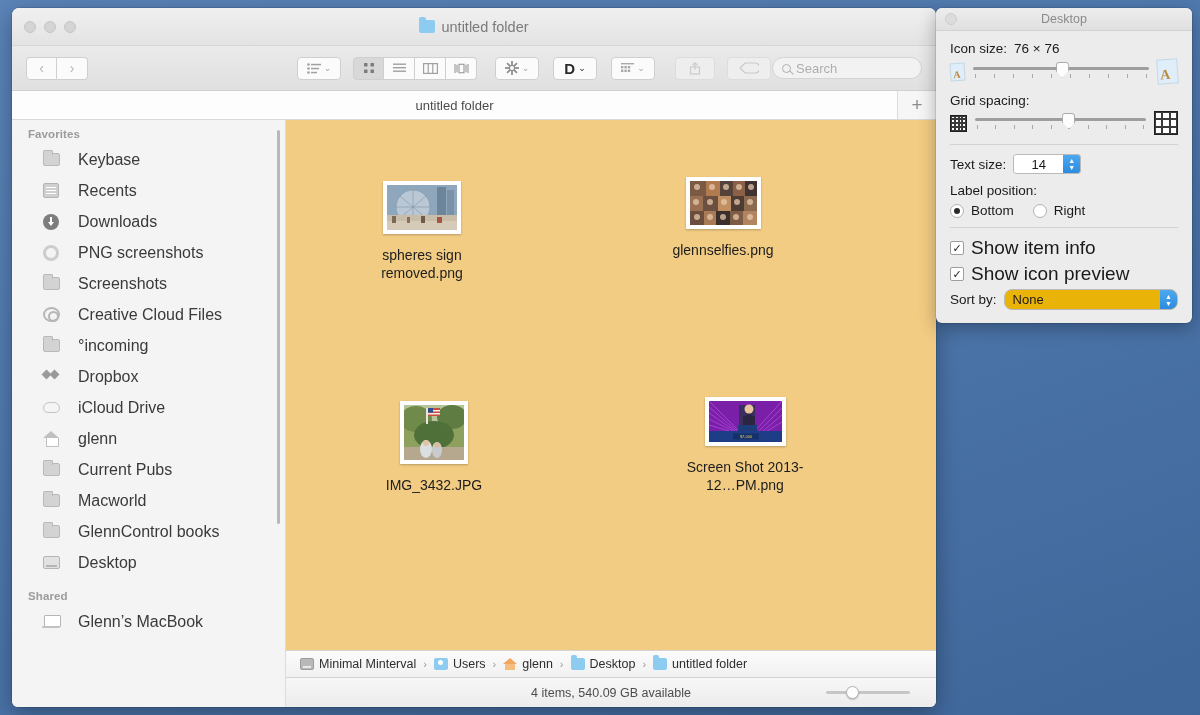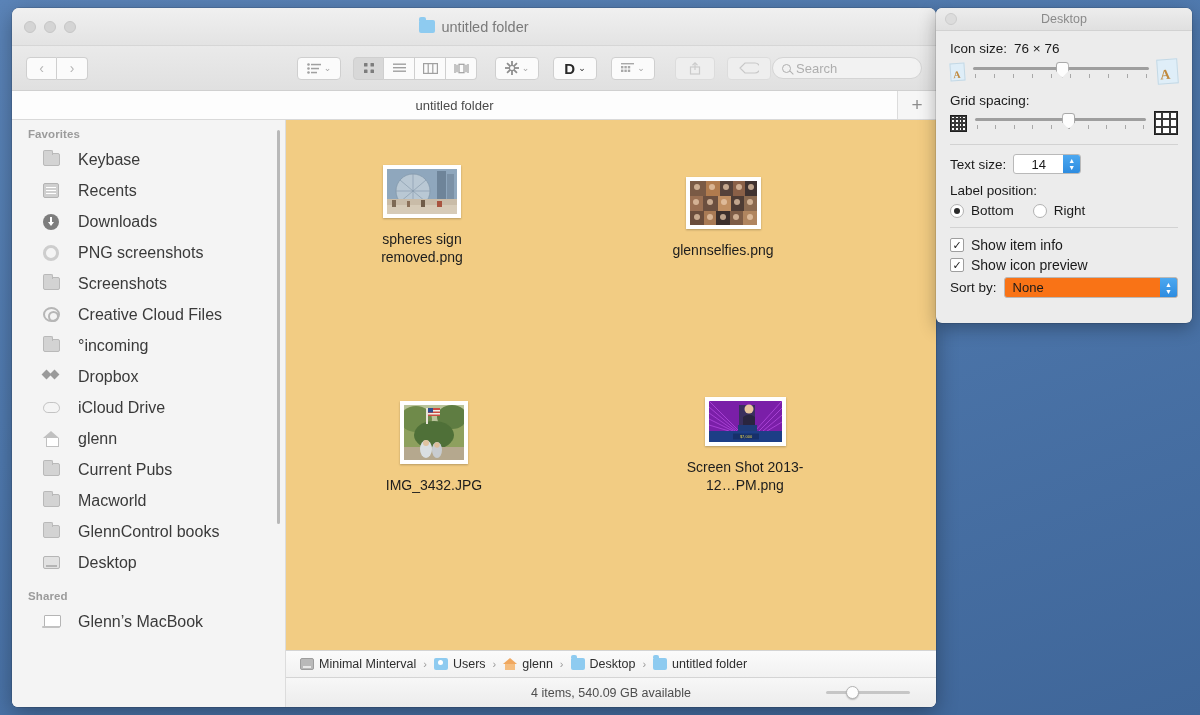--- a/index.html
+++ b/index.html
@@ -552,28 +552,28 @@
 
   .check-row { display: flex; align-items: center; gap: 7px; margin-bottom: 4px; }
   .checkbox {
     width: 14px; height: 14px;
     background: #fff; border: 1px solid #9e9e9e;
     border-radius: 2px;
     display: flex; align-items: center; justify-content: center;
     font-size: 11px; color: #1a1a1a;
     flex: 0 0 auto;
   }
-  .check-label { font-size: 14px; color: #1a1a1a; }
+  .check-label { font-size: 19px; color: #1a1a1a; }
 
   .popup-field {
     display: flex; align-items: stretch;
     height: 21px; flex: 1;
     border: 1px solid #b9b9b9;
-    border-radius: 3px;
-    background: #f97316;
+    border-radius: 8px;
+    background: #eab308;
     overflow: hidden;
   }
   .popup-field .val {
     flex: 1; display:flex; align-items:center;
     padding-left: 8px;
     font-size: 13px; color:#1a1a1a;
   }
 </style>
 </head>
 <body>
@@ -835,21 +835,21 @@
         <span>Glenn’s MacBook</span>
       </div>
 
       <div id="sidebar-scrollbar"></div>
     </div>
 
     <div id="content-pane">
 
       <div id="icon-grid">
 
-        <div class="file-item" style="left:61px; top:45px;">
+        <div class="file-item" style="left:61px; top:61px;">
           <div class="thumb">
             <svg class="pic" width="70" height="45" viewBox="0 0 70 45">
               <rect width="70" height="45" fill="#9fb3c4"></rect>
               <rect width="70" height="30" fill="#8fa7bd"></rect>
               <circle cx="26" cy="22" r="17" fill="#b9c8d4"></circle>
               <circle cx="26" cy="22" r="17" fill="none" stroke="#7f95a8" stroke-width="0.7"></circle>
               <path d="M9 22 H43 M26 5 V39 M13 11 L39 33 M39 11 L13 33" stroke="#8195a7" stroke-width="0.6" fill="none"></path>
               <rect x="50" y="2" width="9" height="28" fill="#6e8499"></rect>
               <rect x="60" y="5" width="7" height="25" fill="#7b91a6"></rect>
               <rect x="0" y="30" width="70" height="15" fill="#c9bca8"></rect>

